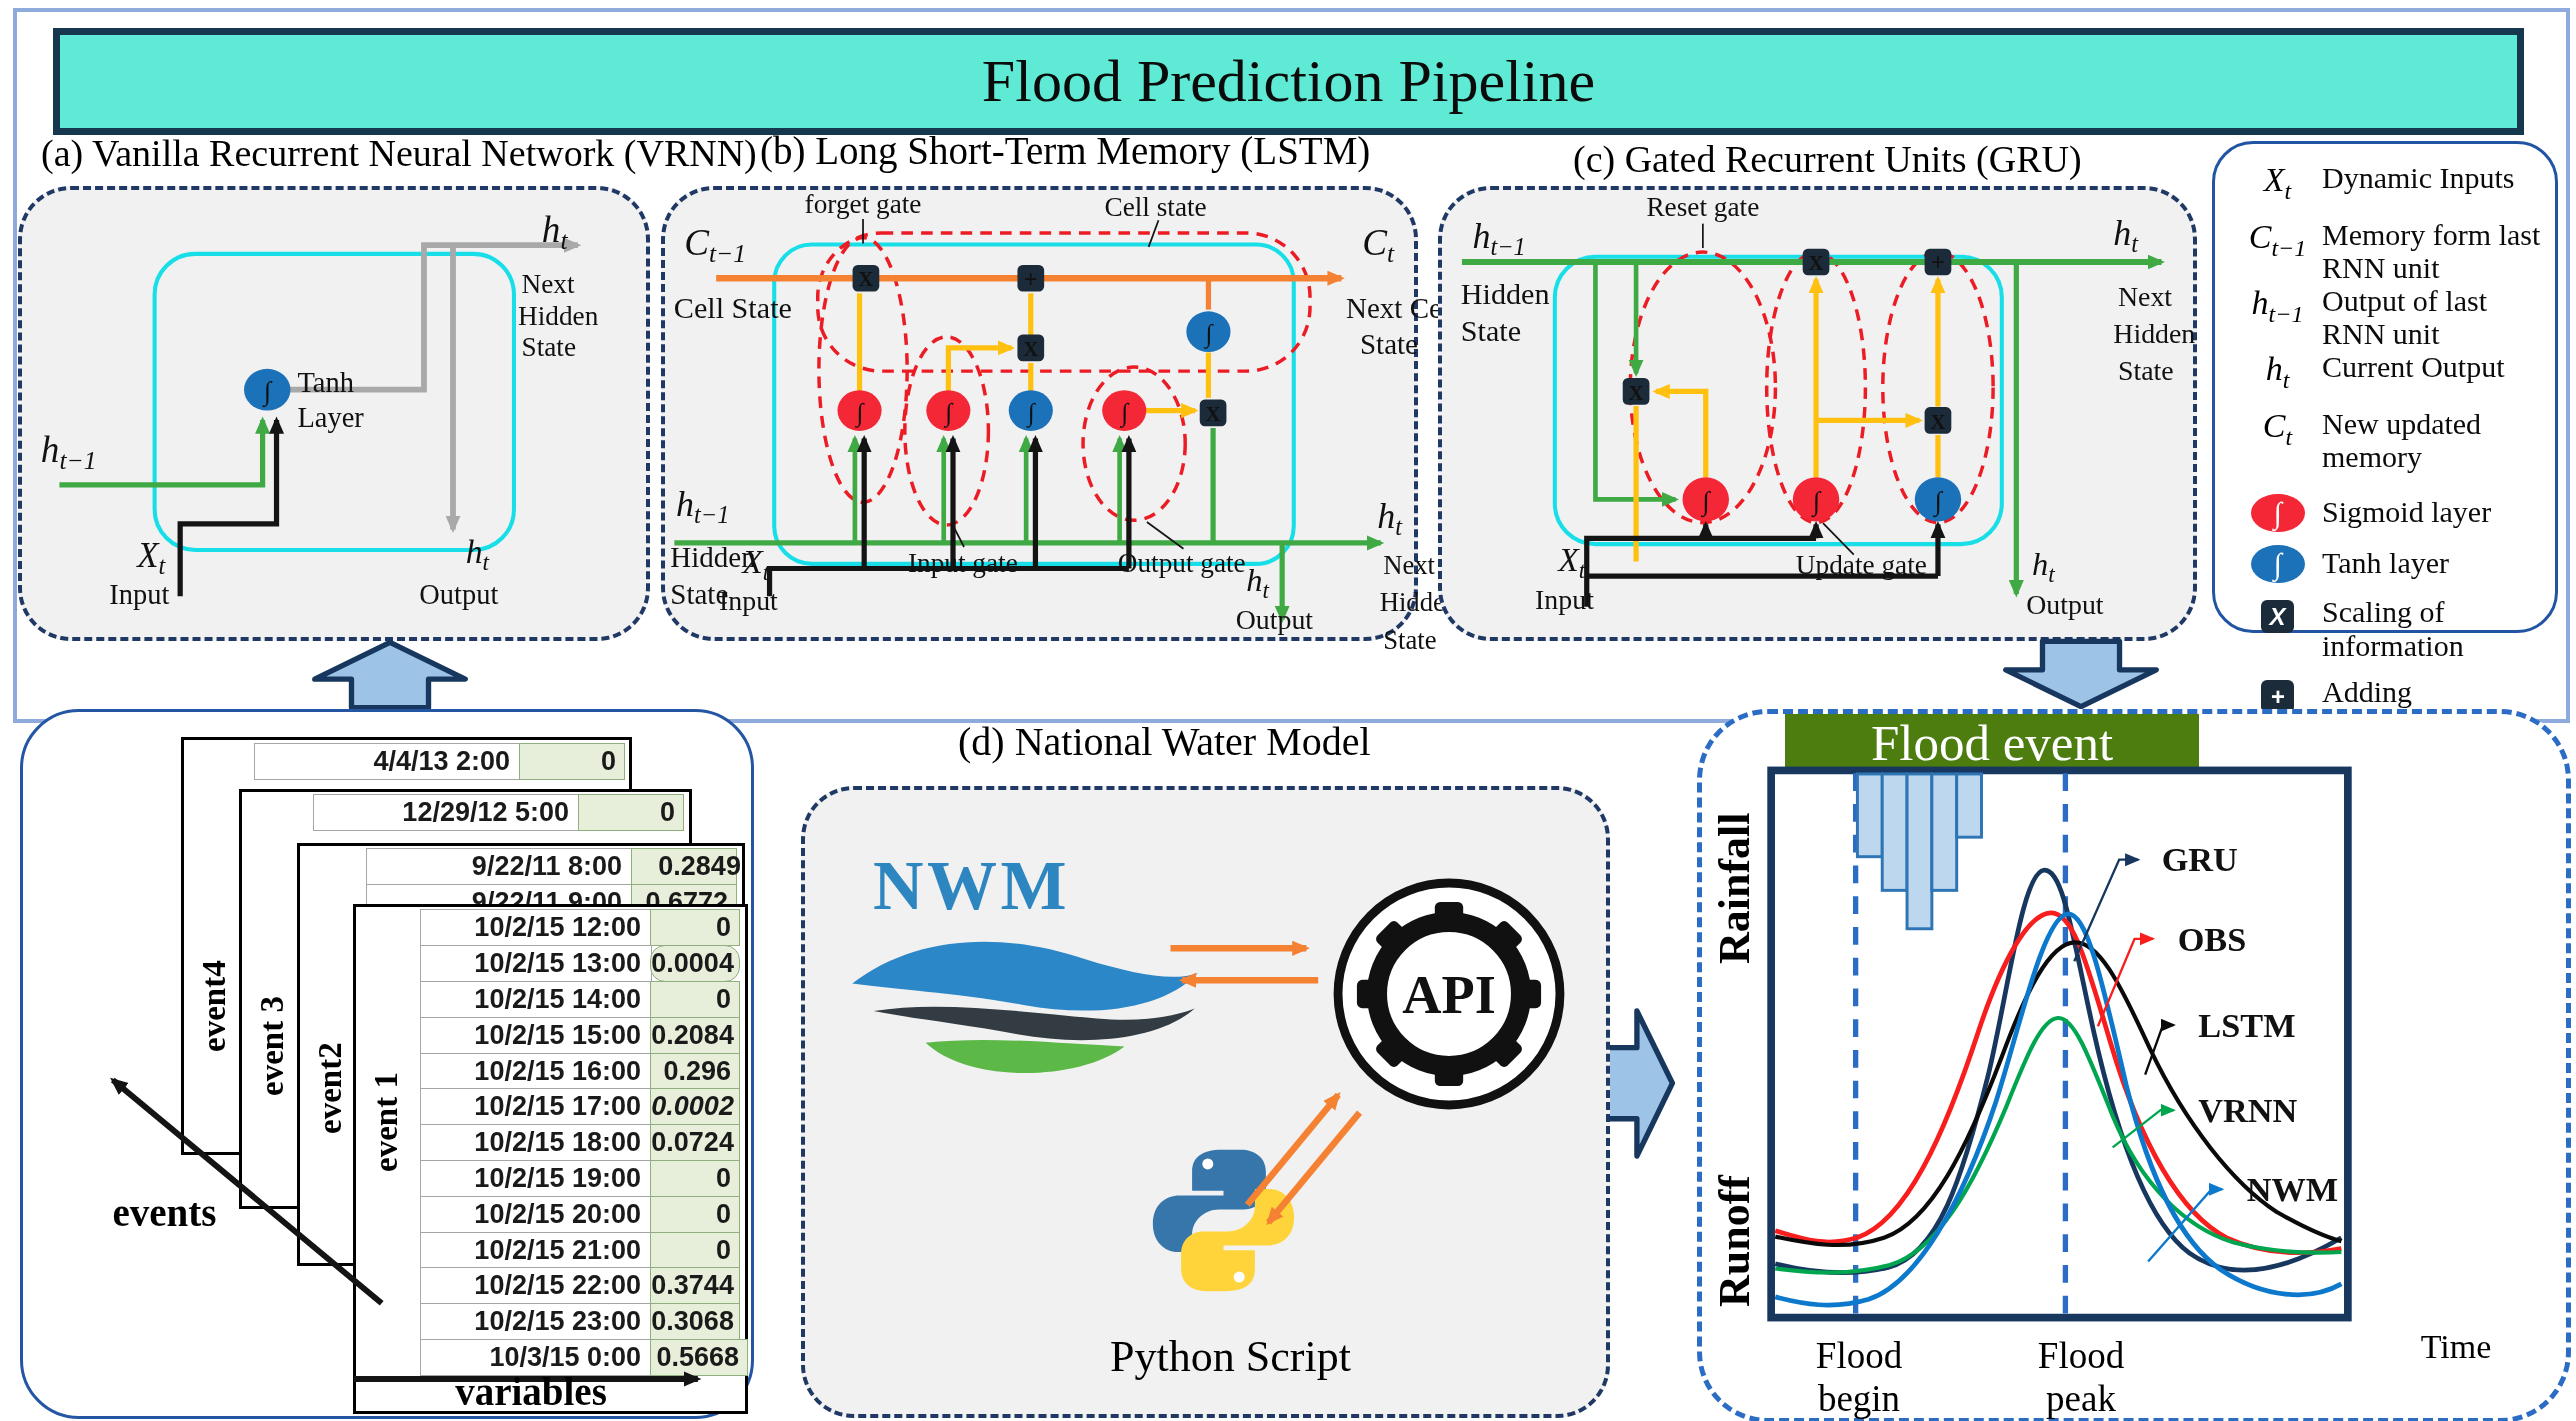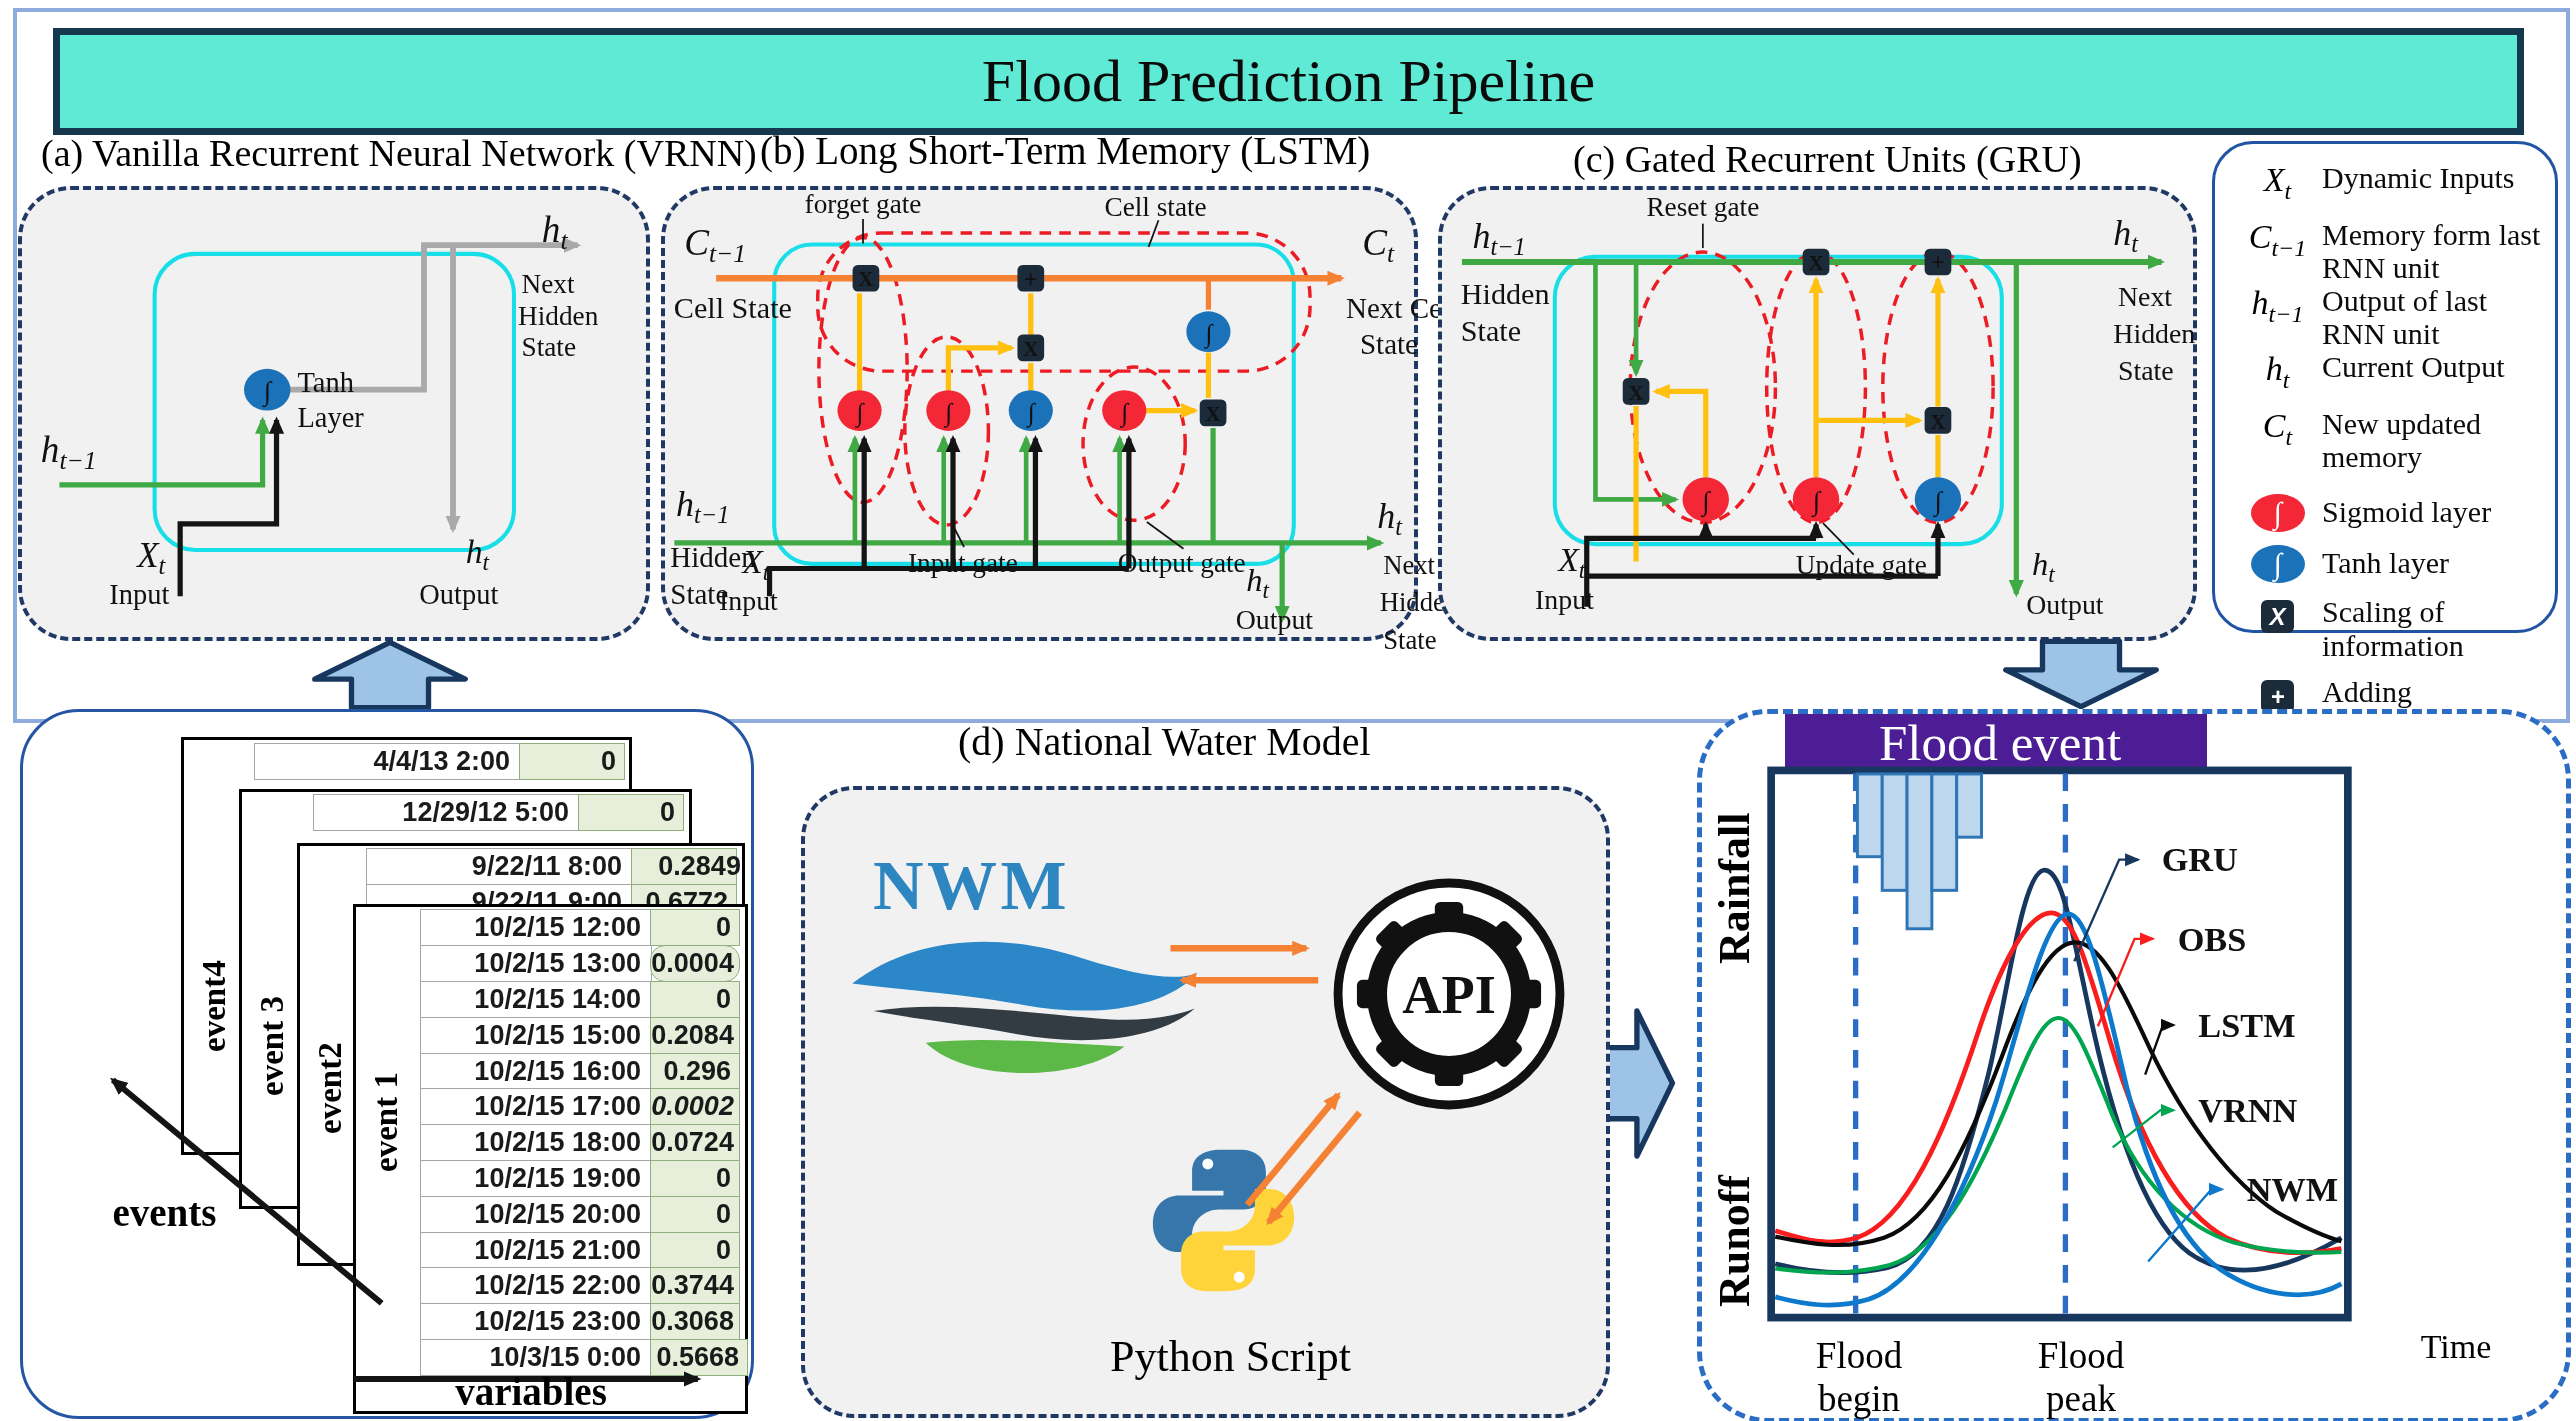--- a/index.html
+++ b/index.html
@@ -32,21 +32,21 @@
   .trow{display:flex;margin-top:-1.2px;}
   .tdate{box-sizing:border-box;border:1.2px solid #A6A6A6;background:#fff;text-align:right;padding-right:9.5px;font-family:"Liberation Sans",sans-serif;font-weight:bold;font-size:27px;line-height:35px;color:#1a1a1a;}
   .tval{box-sizing:border-box;border:1.2px solid #8FAF7E;background:#E7EFDB;text-align:right;padding-right:8.3px;font-family:"Liberation Sans",sans-serif;font-weight:bold;font-size:27px;line-height:35px;color:#1a1a1a;margin-left:-1.2px;}
   .axlabel{position:absolute;font-weight:bold;font-size:39px;font-family:"Liberation Serif",serif;text-align:center;}
   
   #nwmpanel{left:801px;top:786px;width:801px;height:624px;}
   #nwmtext{left:68px;top:56px;font-weight:bold;font-size:70px;color:#2E86C1;letter-spacing:3.5px;font-family:"Liberation Serif",serif;}
   #pyscript{left:260px;top:541px;width:331px;text-align:center;font-size:44px;color:#000000;}
   
   #floodpanel{left:1697px;top:709px;width:864px;height:704px;background:#fff;border:5.3px dashed #2B6CC4;border-radius:71px;}
-  #floodtitle{left:83px;top:0px;width:414px;height:57px;background:#4c1d95;color:#fff;display:flex;align-items:center;justify-content:center;font-size:51px;padding-left:8px;}
+  #floodtitle{left:83px;top:0px;width:414px;height:57px;background:#4d7c0f;color:#fff;display:flex;align-items:center;justify-content:center;font-size:51px;}
   .rotlab{position:absolute;writing-mode:vertical-rl;transform:rotate(180deg);font-weight:bold;font-size:44px;display:flex;align-items:center;justify-content:center;}
   .xlab{position:absolute;font-size:37px;text-align:center;}
   #timelab{font-size:34px;}
 </style>
 </head>
 <body>
 
 <svg class="abs" width="0" height="0">
   <defs>
     <marker id="mgreen" markerUnits="userSpaceOnUse" markerWidth="34" markerHeight="30" refX="24" refY="13" orient="auto">

